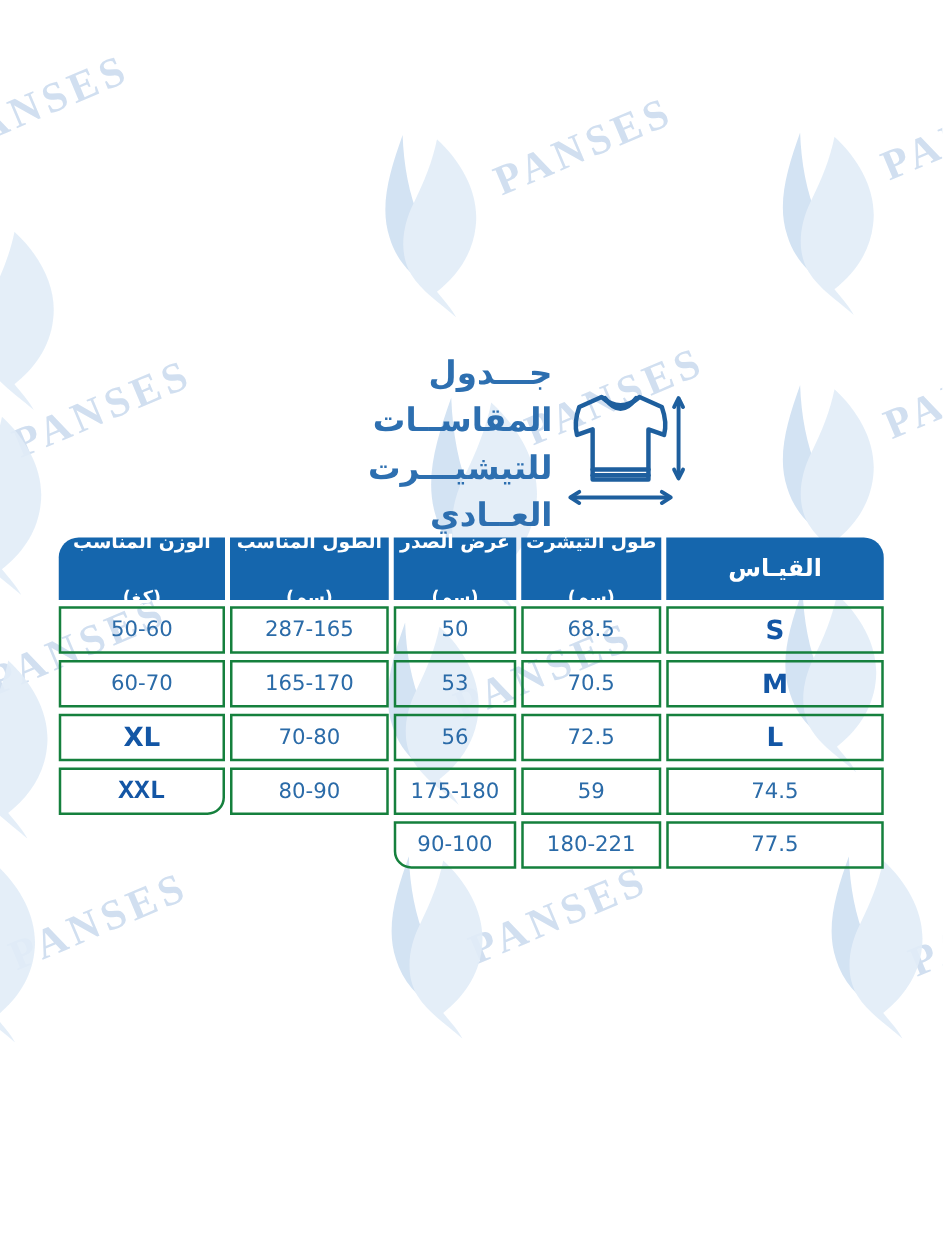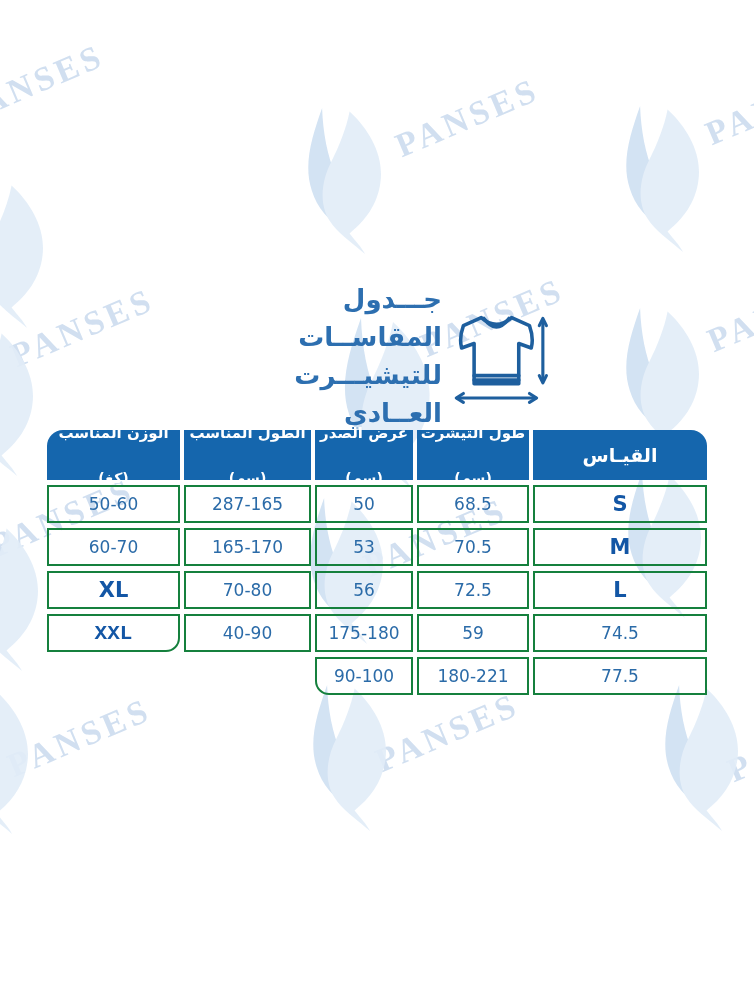--- a/index.html
+++ b/index.html
@@ -175,20 +175,20 @@
       <div class="cell col-height">165-170</div>
       <div class="cell col-weight">60-70</div>
       <div class="cell col-size">L</div>
       <div class="cell col-length">72.5</div>
       <div class="cell col-chest">56</div>
       <div class="cell col-weight">70-80</div>
       <div class="cell col-size">XL</div>
       <div class="cell col-length">74.5</div>
       <div class="cell col-chest">59</div>
       <div class="cell col-height">175-180</div>
-      <div class="cell col-weight">40-90</div>
+      <div class="cell col-weight">80-90</div>
       <div class="cell col-size last-row">XXL</div>
       <div class="cell col-length last-row">77.5</div>
       <div class="cell col-height last-row">180-221</div>
       <div class="cell col-weight last-row">90-100</div>
     </div>
 
 </div>
 
 </body></html>

